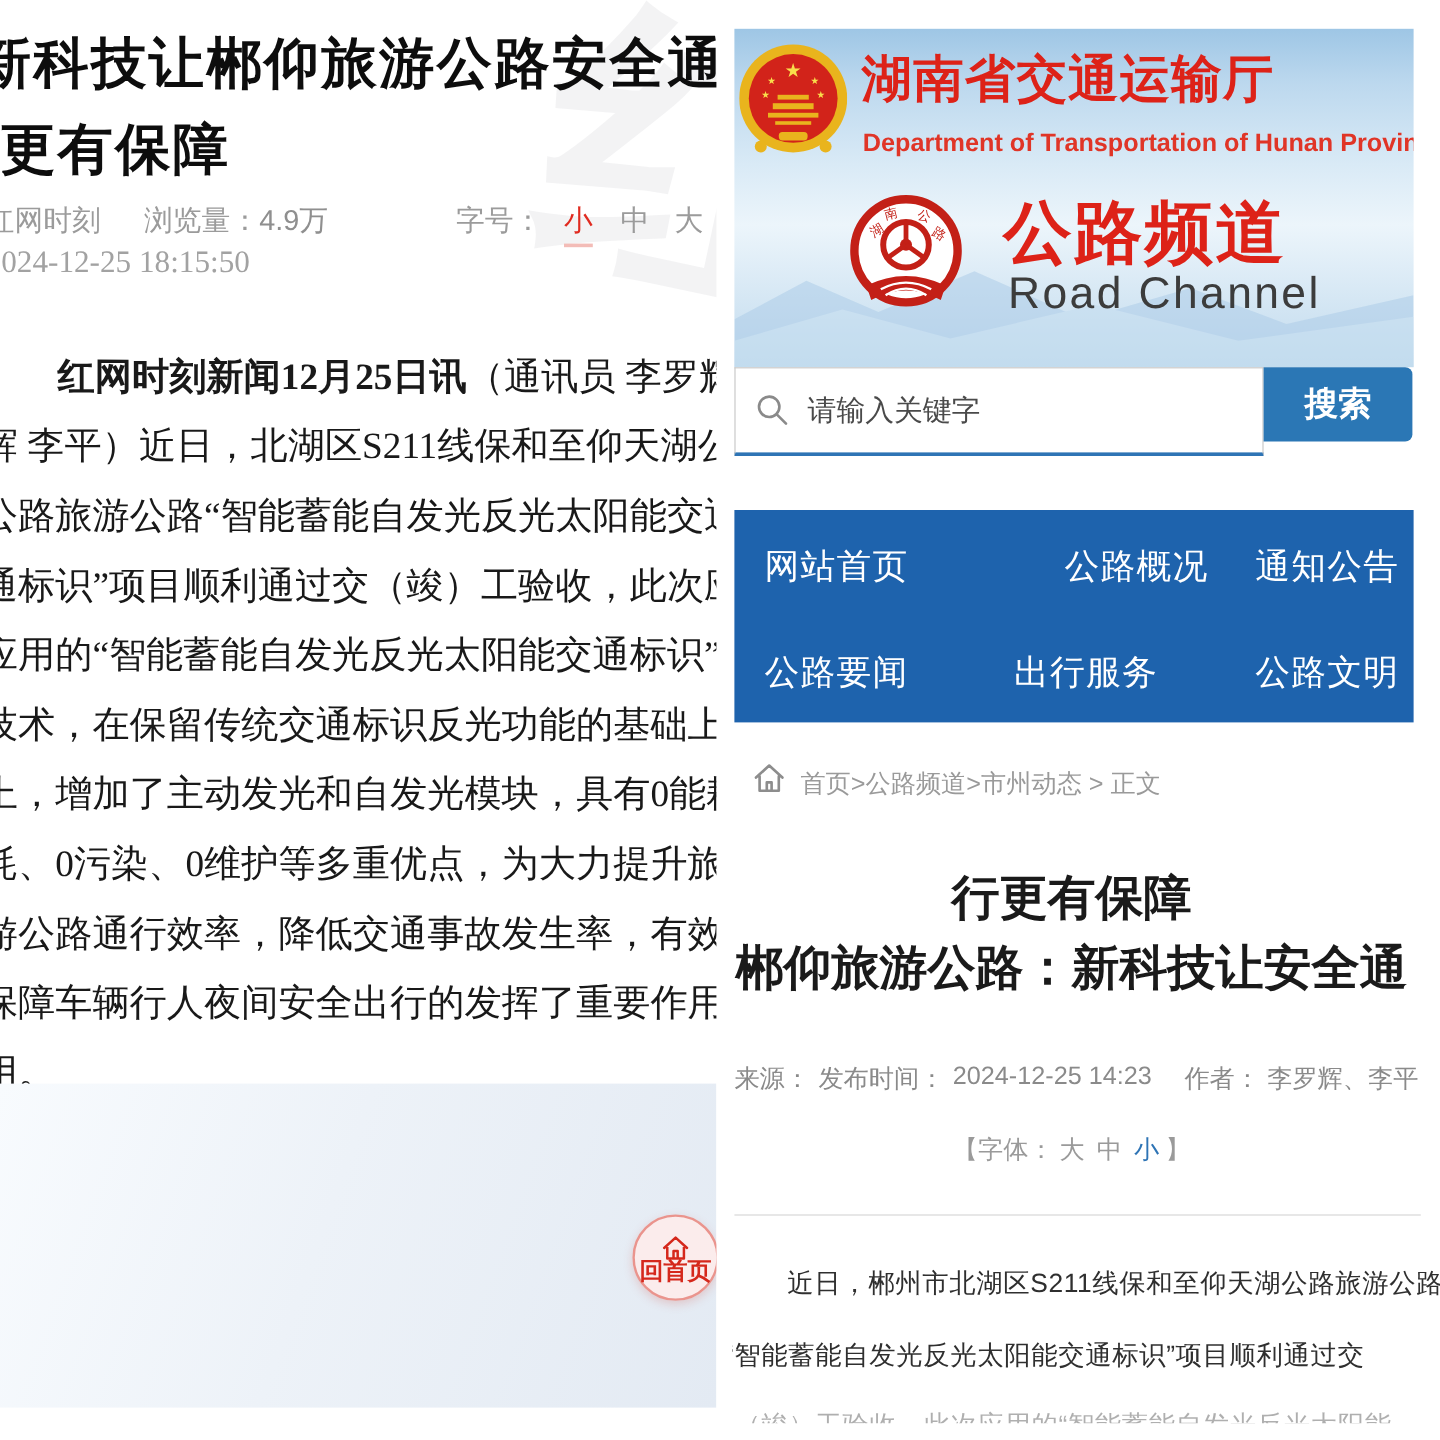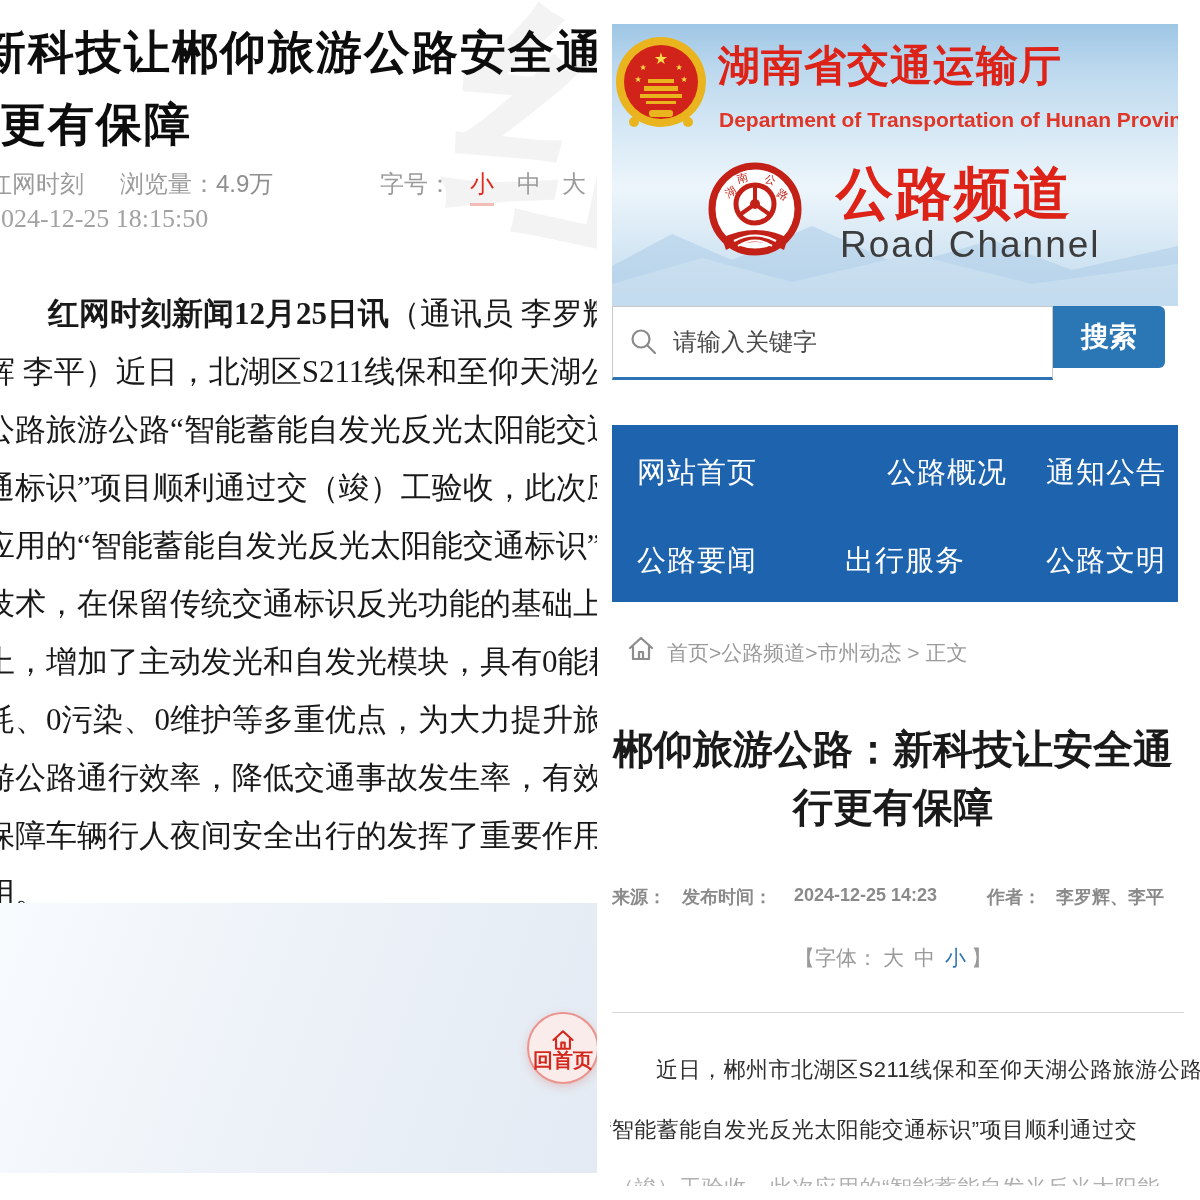--- a/index.html
+++ b/index.html
@@ -50,32 +50,32 @@
   .channel-cn{position:absolute;left:224px;top:132px;font-size:57px;font-weight:bold;color:#dd2218;
     white-space:nowrap;letter-spacing:2px;}
   .channel-en{position:absolute;left:228px;top:200px;font-size:37px;color:#3c3c3c;white-space:nowrap;letter-spacing:2px;}
   .emblem{position:absolute;left:4px;top:6px;}
   .channel-logo{position:absolute;left:96px;top:138px;}
 
   .search-input{position:absolute;left:2px;top:306px;width:441px;height:74px;background:#fff;
     border:1px solid #c9c9c9;border-bottom:3px solid #2e74b5;box-sizing:border-box;cursor:text;
     display:flex;align-items:center;}
   .search-placeholder{color:#4a4a4a;font-size:24px;margin-left:14px;}
-  .search-btn{position:absolute;left:443px;top:306px;width:112px;height:62px;background:#2b77b5;
+  .search-btn{position:absolute;left:443px;top:306px;width:124px;height:62px;background:#2b77b5;
     color:#fff;font-size:28px;font-weight:bold;border:none;cursor:pointer;
     display:flex;align-items:center;justify-content:center;border-radius:0 6px 6px 0;}
   .rp-nav{position:absolute;left:2px;top:425px;width:566px;height:177px;background:#1e63ad;}
   .nav-item{position:absolute;color:#fff;font-size:29px;white-space:nowrap;cursor:pointer;letter-spacing:1px;}
 
   .crumb-icon{position:absolute;left:16px;top:634px;}
   .crumb-text{position:absolute;left:57px;top:639px;font-size:21px;color:#9a9a9a;cursor:pointer;}
 
   .art-title{position:absolute;left:0;top:720px;width:566px;text-align:center;
     font-size:40px;line-height:58px;font-weight:bold;color:#1a1a1a;}
-  .art-meta{position:absolute;left:0;top:885px;width:590px;height:26px;font-size:18px;color:#8a8a8a;font-weight:bold;}
+  .art-meta{position:absolute;left:0;top:885px;width:590px;height:26px;font-size:21px;color:#8a8a8a;}
   .art-meta span{position:absolute;white-space:nowrap;}
   .m-src{left:2px;} .m-tlabel{left:72px;} .m-time{left:184px;} .m-alabel{left:377px;} .m-author{left:446px;}
   .art-font{position:absolute;left:0;top:944px;width:566px;text-align:center;font-size:21px;color:#9a9a9a;}
   .art-font span{margin:0 5px;}
   .fs-link{cursor:pointer;}
   .fs-small{color:#2e74b5;}
   .rp-divider{position:absolute;left:2px;top:1012px;width:572px;height:1px;background:#d8d8d8;}
   .rp-body-line{position:absolute;white-space:nowrap;font-size:22px;color:#2f2f2f;letter-spacing:.5px;}
   .rbl1{left:2px;top:1055px;text-indent:44px;}
   .rbl2{left:-6px;top:1115px;}
@@ -196,22 +196,22 @@
       <span class="nav-item" style="left:233px;top:116px;">出行服务</span>
       <span class="nav-item" style="left:434px;top:116px;">公路文明</span>
     </div>
 
     <svg class="crumb-icon" width="30" height="30" viewBox="0 0 30 30">
       <path d="M4 14 L15 4 L26 14 M7 13 V25 H23 V13 M13 25 V18 H17 V25" fill="none" stroke="#8d8d8d" stroke-width="2.2" stroke-linejoin="round" stroke-linecap="round"></path>
     </svg>
     <div class="crumb-text">首页&gt;公路频道&gt;市州动态 &gt; 正文</div>
 
     <div class="art-title">
+      <div>行更有保障</div>
       <div>郴仰旅游公路：新科技让安全通</div>
-      <div>行更有保障</div>
     </div>
 
     <div class="art-meta">
       <span class="m-src">来源：</span>
       <span class="m-tlabel">发布时间：</span>
       <span class="m-time">2024-12-25 14:23</span>
       <span class="m-alabel">作者：</span>
       <span class="m-author">李罗辉、李平</span>
     </div>
 

